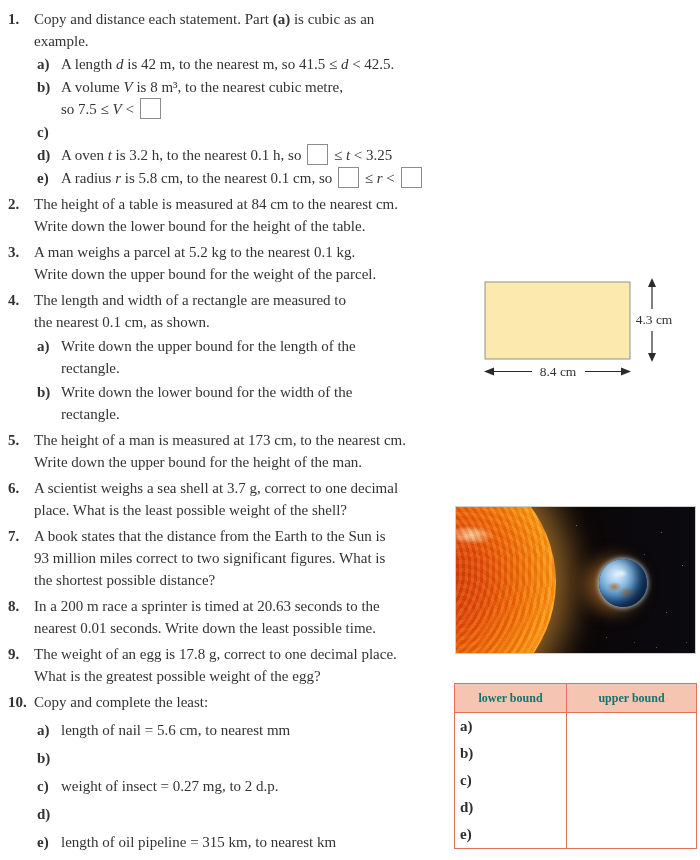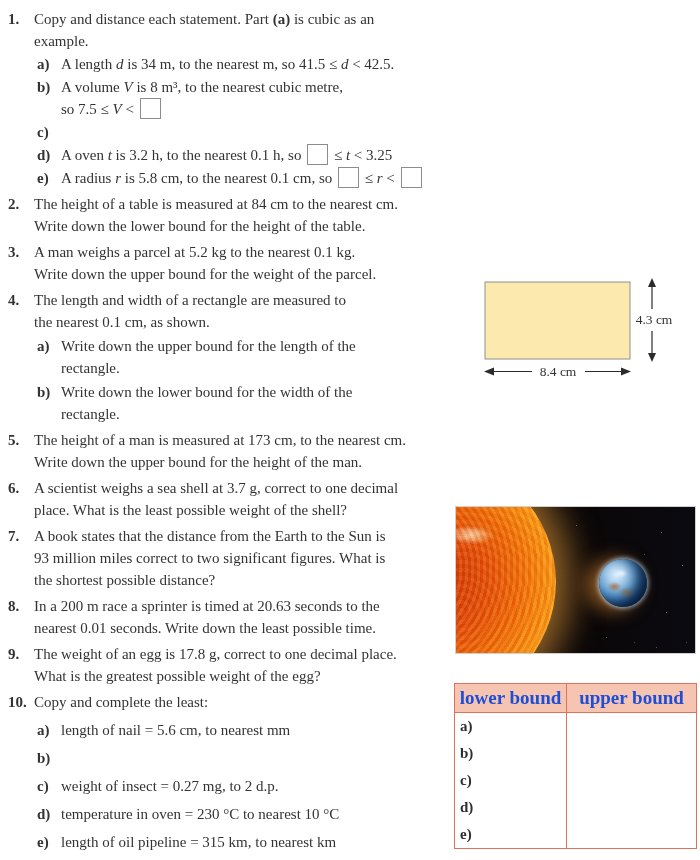--- a/index.html
+++ b/index.html
@@ -56,42 +56,42 @@
       -10px 2px 18px 2px rgba(255,160,60,0.5);}
   .stars{position:absolute;left:0;top:0;width:1px;height:1px;background:#bbb;border-radius:50%;
     box-shadow:120px 18px #8a8a80, 205px 25px #7d7d75, 226px 58px #99948a, 188px 47px #6e6a60,
                150px 130px #80786e, 210px 105px #8e877c, 230px 135px #6f695f, 178px 135px #5f5a52,
                160px 88px #55503e, 200px 140px #777066;}
 
   
   .bounds-table{position:absolute;left:454px;top:683px;width:243px;
     border-collapse:collapse;table-layout:fixed;}
   .bounds-table th,.bounds-table td{border:1.5px solid #e0715a;padding:0;}
-  .bounds-table th{height:28px;font-weight:bold;font-size:19px;text-align:center;color:#1d4ed8;}
+  .bounds-table th{height:28px;font-weight:bold;font-size:12px;text-align:center;color:#0f766e;}
   .bounds-table th:first-child{width:111px;}
   .bounds-table td{vertical-align:top;background:#fff;}
   .row-label{height:27px;line-height:27px;padding-left:5px;font-weight:bold;font-size:15px;color:#2e2e2e;}
 </style>
 </head>
 <body>
 
 <div class="page">
 
   <div class="questions">
 
     <div class="q q1">
       <span class="qnum">1.</span>
       <div class="qbody">
         <div class="qtext">
           <span>Copy and distance each statement. Part </span><b>(a)</b><span> is cubic as an</span><br>
           <span>example.</span>
         </div>
         <div class="sub">
           <span class="letter">a)</span>
-          <div class="subtext"><span>A length </span><i>d</i><span> is 34 m, to the nearest m, so 41.5 ≤ </span><i>d</i><span> &lt; 42.5.</span></div>
+          <div class="subtext"><span>A length </span><i>d</i><span> is 42 m, to the nearest m, so 41.5 ≤ </span><i>d</i><span> &lt; 42.5.</span></div>
         </div>
         <div class="sub">
           <span class="letter">b)</span>
           <div class="subtext"><span>A volume </span><i>V</i><span> is 8 m³, to the nearest cubic metre,</span><br><span>so 7.5 ≤ </span><i>V</i><span> &lt; </span><span class="ansbox"></span></div>
         </div>
         <div class="sub">
           <span class="letter">c)</span>
         </div>
         <div class="sub">
           <span class="letter">d)</span>
@@ -178,21 +178,20 @@
         </div>
         <div class="sub">
           <span class="letter">b)</span>
         </div>
         <div class="sub">
           <span class="letter">c)</span>
           <div class="subtext">weight of insect = 0.27 mg, to 2 d.p.</div>
         </div>
         <div class="sub">
           <span class="letter">d)</span>
-          <div class="subtext">temperature in oven = 230 °C to nearest 10 °C</div>
         </div>
         <div class="sub">
           <span class="letter">e)</span>
           <div class="subtext">length of oil pipeline = 315 km, to nearest km</div>
         </div>
       </div>
     </div>
 
   </div>
 

